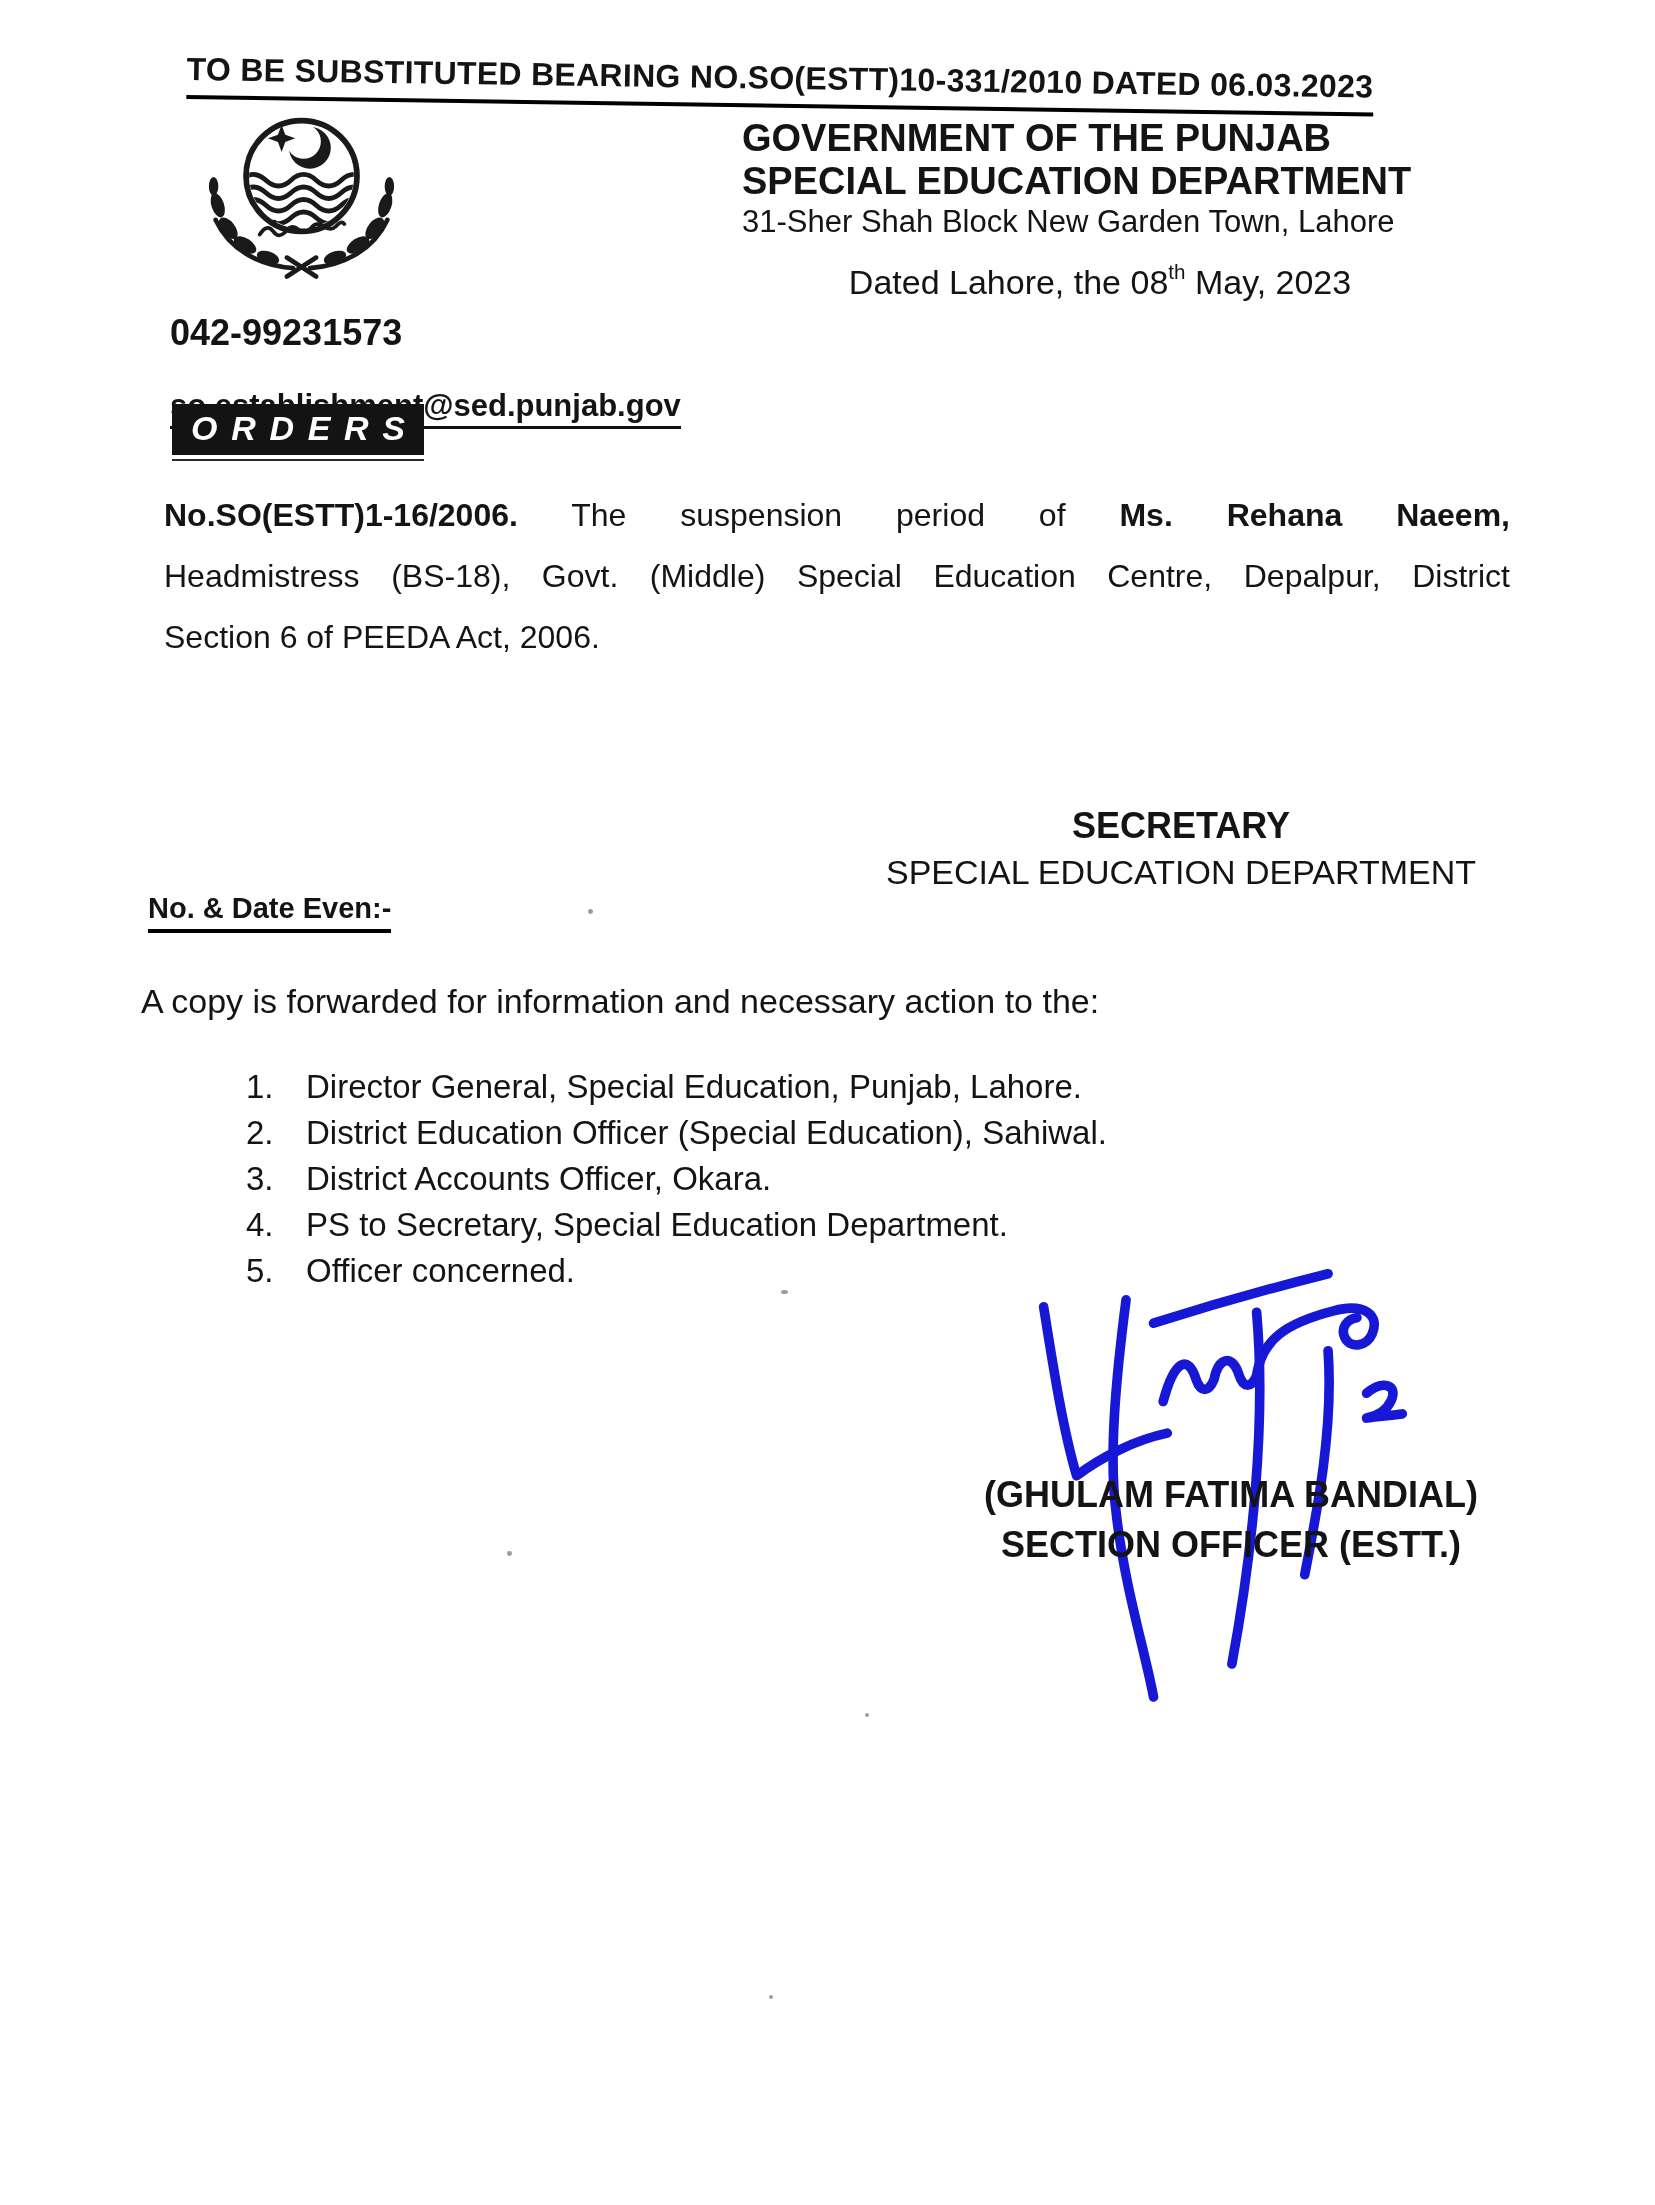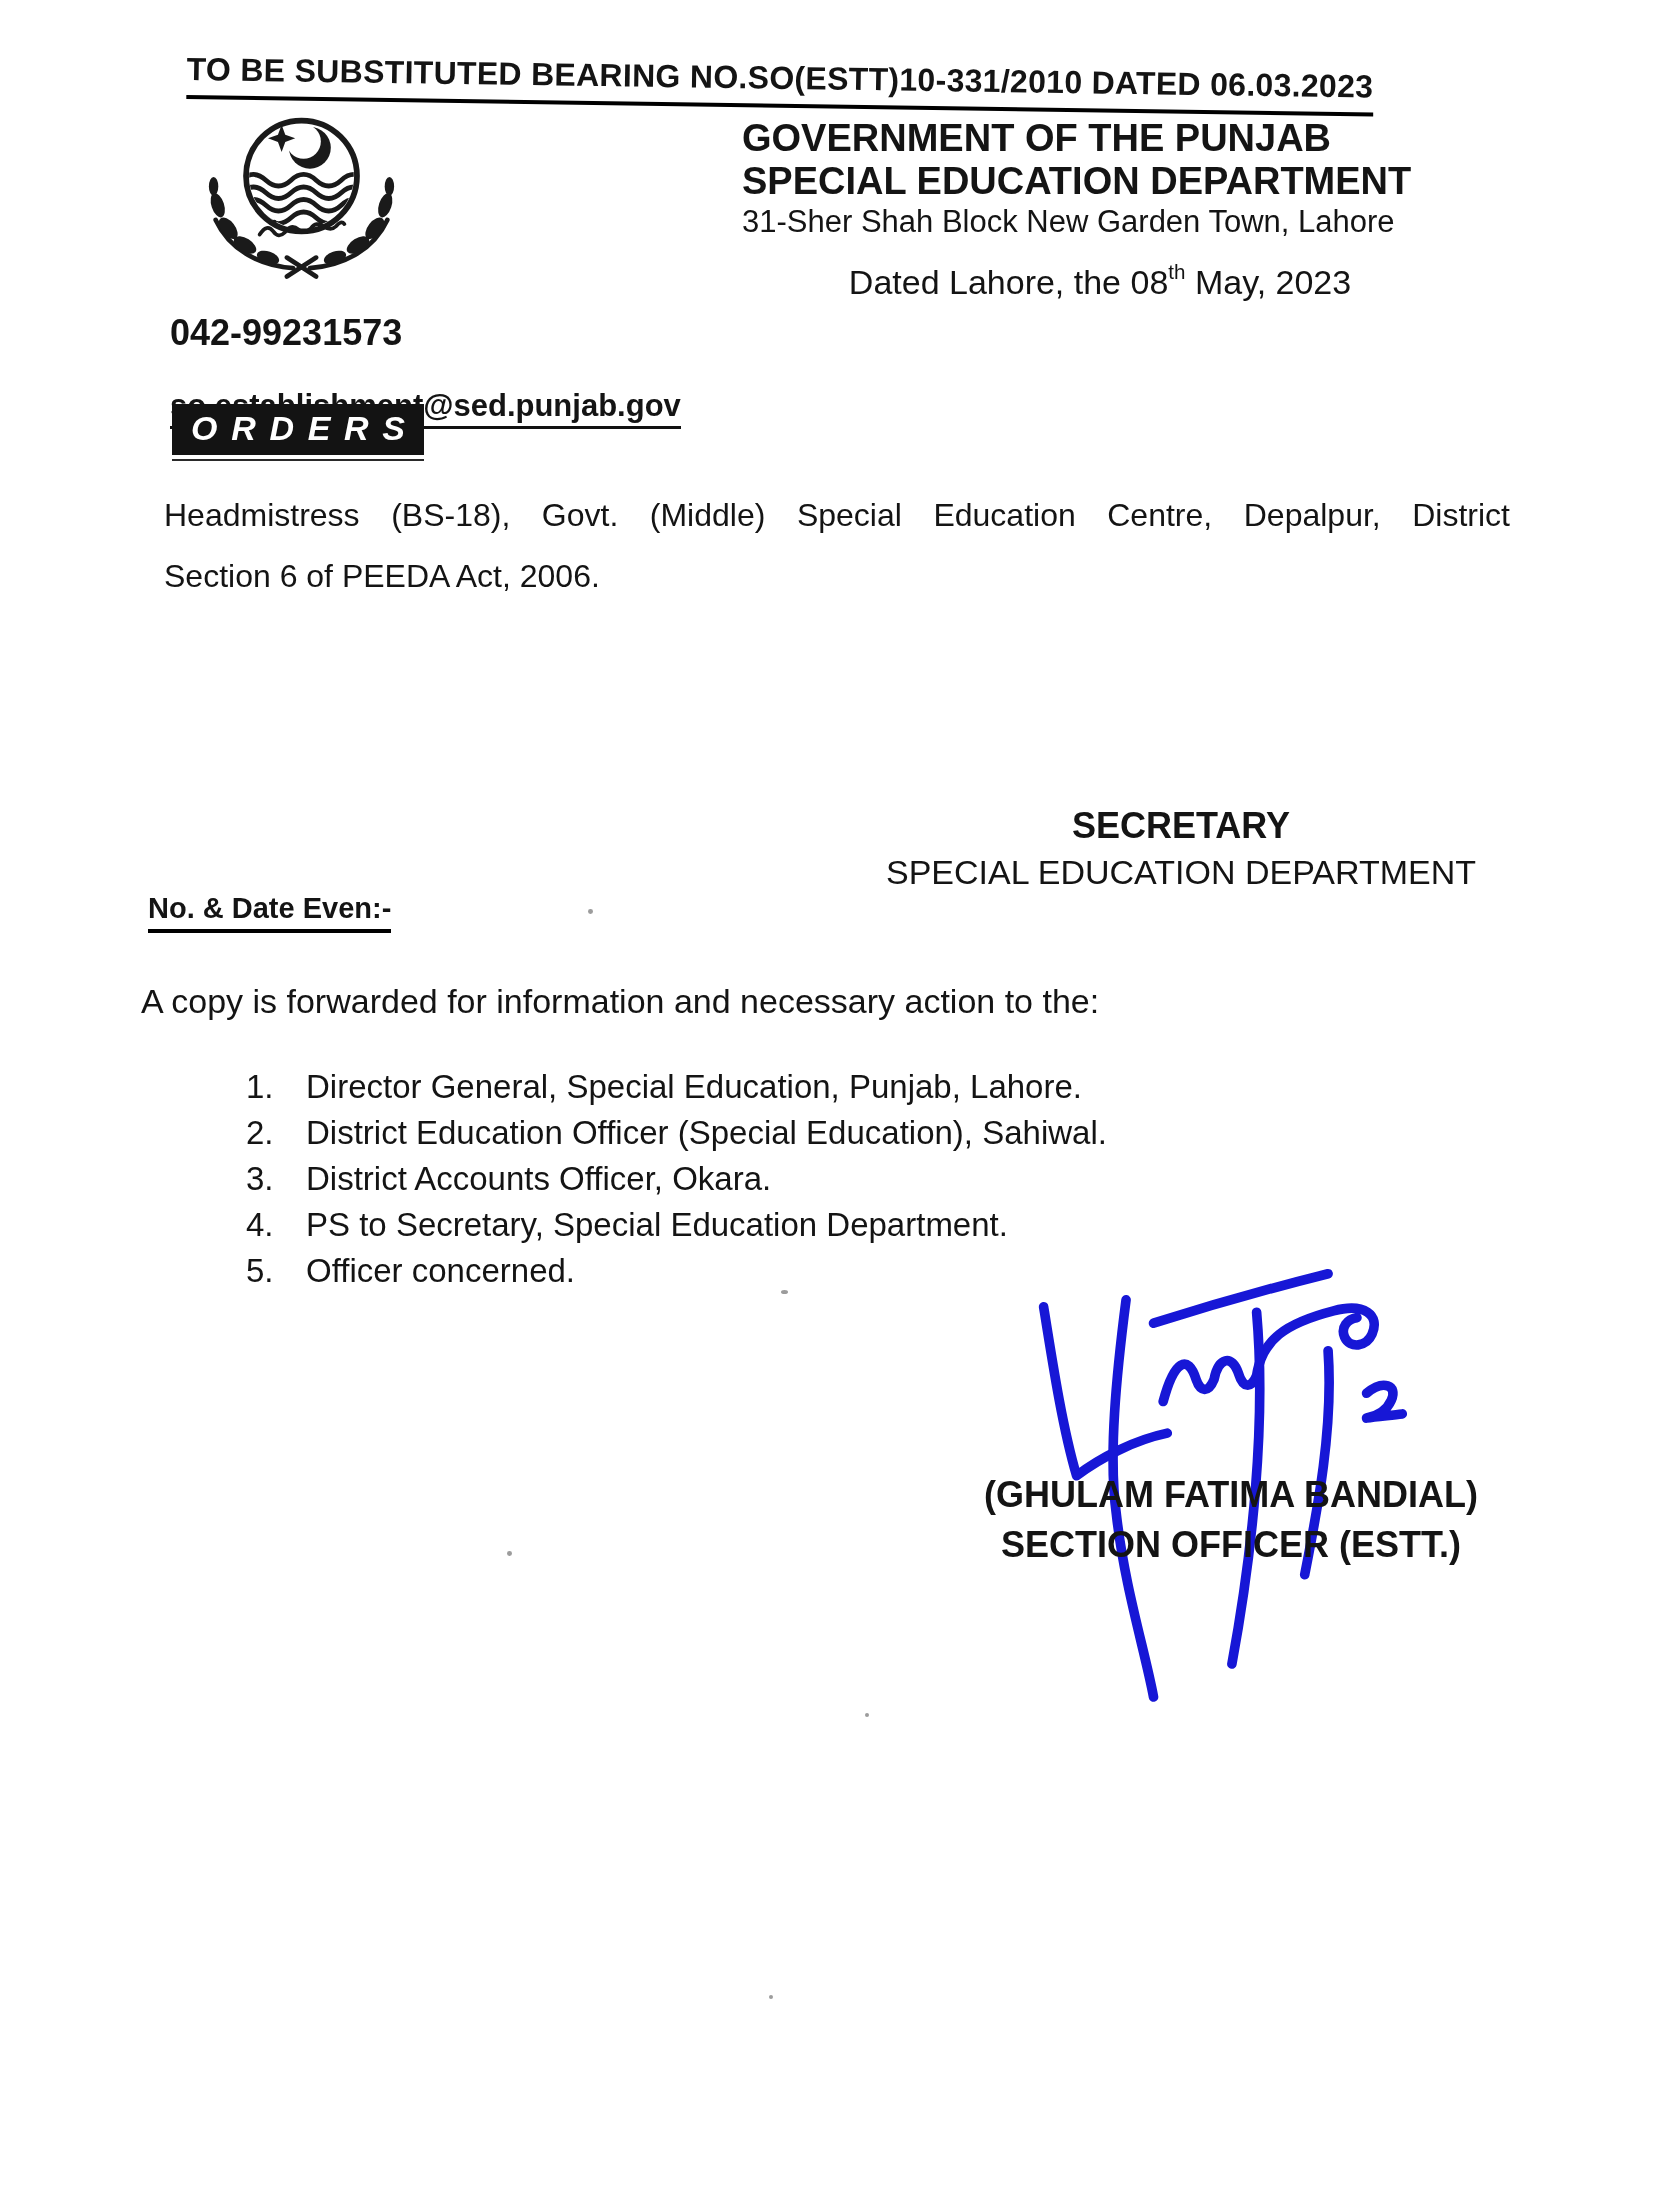--- a/index.html
+++ b/index.html
@@ -124,20 +124,21 @@
   <div class="contact">
     <div class="phone">042-99231573</div><br>
     <span class="email">so.establishment@sed.punjab.gov</span>
   </div>
 
   <div class="orders-underline">
     <span class="orders-box">ORDERS</span>
   </div>
 
   <div class="order-body">
+    <div class="just"><span class="b">No.SO(ESTT)1-16/2006.</span><span> The suspension period of </span><span class="b">Ms. Rehana Naeem,</span></div>
     <div class="just">Headmistress (BS-18), Govt. (Middle) Special Education Centre, Depalpur, District</div>
     <div>Section 6 of PEEDA Act, 2006.</div>
   </div>
 
   <div class="secretary">
     <div class="sec">SECRETARY</div>
     <div class="sed">SPECIAL EDUCATION DEPARTMENT</div>
   </div>
 
   <div class="ref-label">No. &amp; Date Even:-</div>

